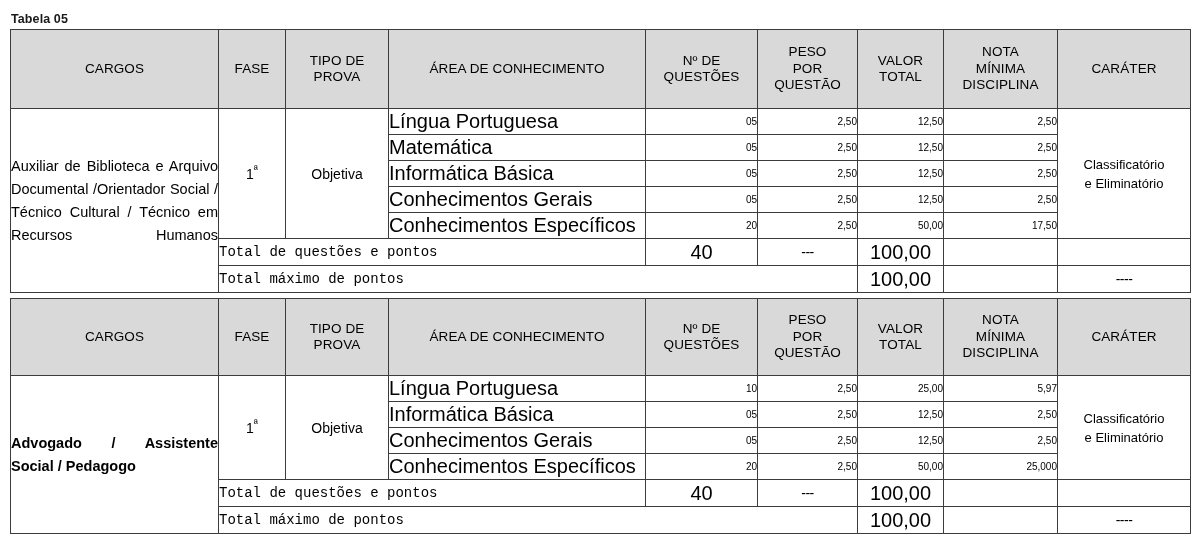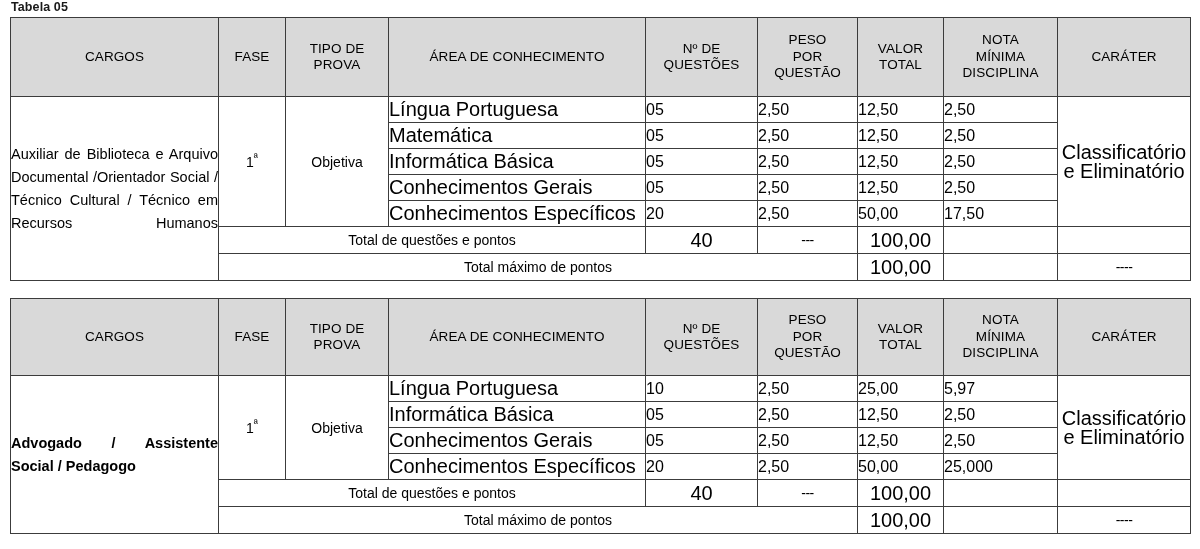--- a/index.html
+++ b/index.html
@@ -16,21 +16,21 @@
   }
 
   .page {
     position: relative;
     width: 1200px;
     height: 549px;
     box-sizing: border-box;
   }
 
   .table-block { position: absolute; left: 0; width: 1200px; }
-  #block-1 { top: 0px; }
+  #block-1 { top: 12px; }
   #block-2 { top: 298px; }
 
   .caption {
     font-size: 12.5px;
     font-weight: bold;
     letter-spacing: 0.1px;
     padding-left: 11px;
     margin-bottom: 3px;
     line-height: 14px;
     color: #1a1a1a;
@@ -96,36 +96,37 @@
   td.fase .sup { font-size: 11px; vertical-align: super; line-height: 0; }
 
   td.area {
     text-align: left;
     padding-left: 9px;
     font-size: 20px;
     height: 25px;
     line-height: 17px;
   }
   td.num {
+    text-align: right;
+    font-size: 10px;
+    height: 25px;
+  }
+  td.carater {
+    text-align: center;
+    font-size: 13px;
+    font-weight: bold;
+    line-height: 19px;
+  }
+
+  td.total-label {
     text-align: left;
-    font-size: 16px;
-    height: 25px;
-  }
-  td.carater {
-    text-align: center;
-    font-size: 20px;
-    font-weight: bold;
-    line-height: 19px;
-  }
-
-  td.total-label {
-    text-align: center;
     font-weight: bold;
     font-size: 14px;
     height: 26px;
+    font-family: Liberation Mono, monospace;
   }
   td.num-b {
     text-align: center;
     font-weight: bold;
     font-size: 20px;
   }
   td.dash {
     text-align: center;
     font-size: 14px;
     font-weight: bold;

